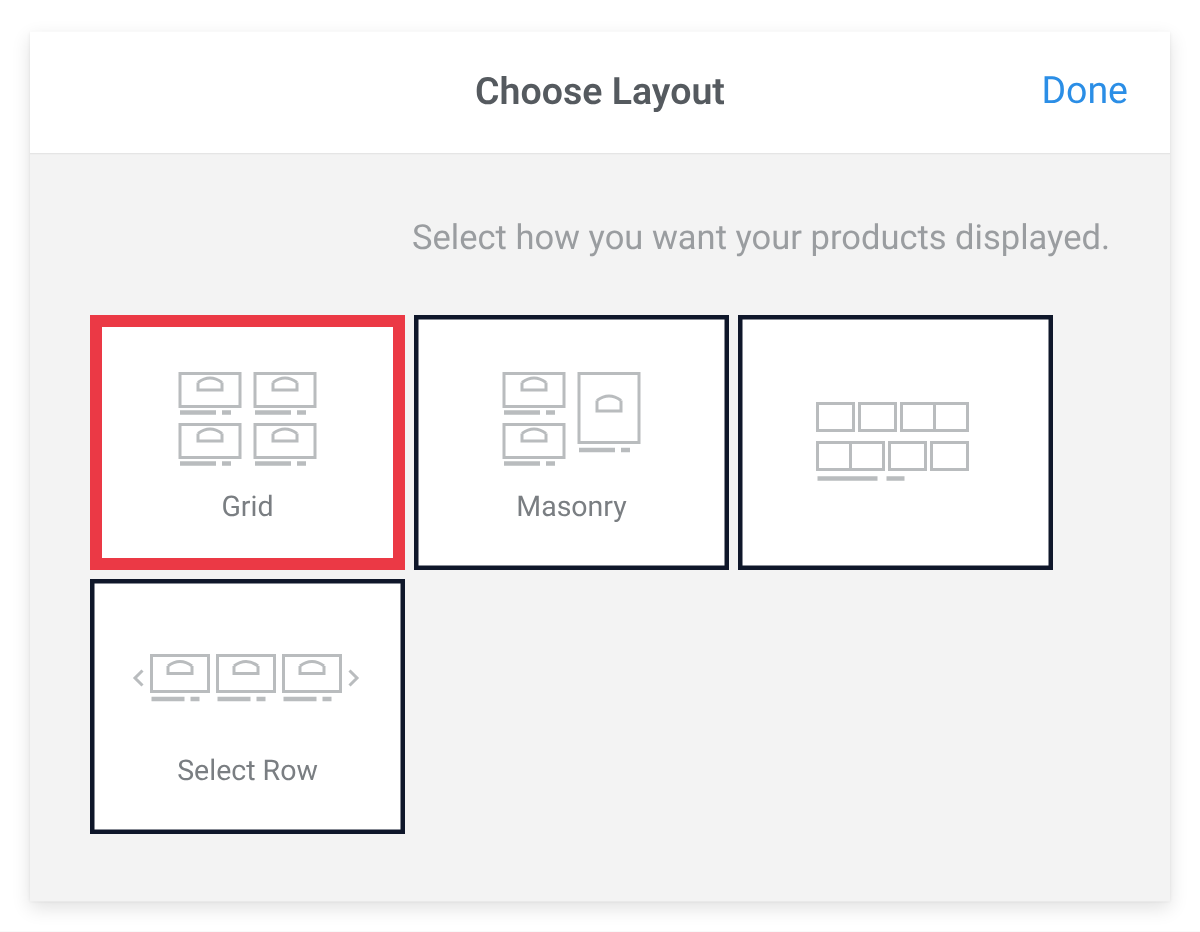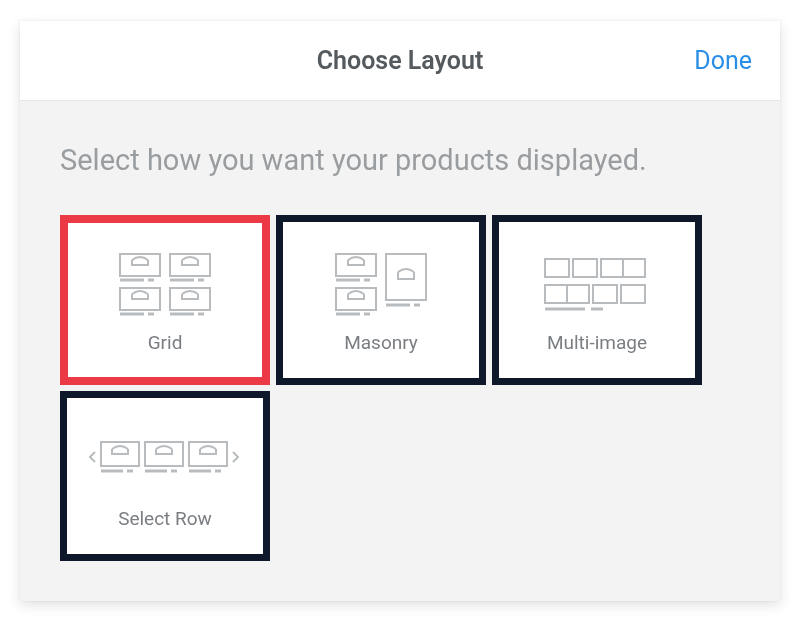--- a/index.html
+++ b/index.html
@@ -43,36 +43,36 @@
     font-size: 25px;
     font-weight: 400;
     color: #2b8ee6;
     cursor: pointer;
   }
   .content {
     flex: 1;
     padding: 42px 40px 40px 40px;
   }
   .subtitle {
-    text-align: left;
-    font-size: 29px;
+    text-align: right;
+    font-size: 23px;
     color: #9a9da0;
     margin-bottom: 38px;
     font-weight: 400;
   }
   .options {
     display: flex;
     flex-wrap: wrap;
     gap: 6px;
   }
   .option-card {
     width: 210px;
     height: 170px;
     background: #ffffff;
-    border: 7px solid #0f172a;
+    border: 3px solid #0f172a;
     display: flex;
     flex-direction: column;
     align-items: center;
     justify-content: center;
     cursor: pointer;
     position: relative;
   }
   .option-card.selected {
     border: 8px solid #eb3945;
   }
@@ -172,21 +172,20 @@
               <rect x="8" y="30" width="44" height="18"></rect>
               <line x1="30" y1="30" x2="30" y2="48"></line>
               <rect x="56" y="30" width="24" height="18"></rect>
               <rect x="84" y="30" width="24" height="18"></rect>
 
               <line x1="8" y1="54" x2="48" y2="54" stroke-width="3"></line>
               <line x1="54" y1="54" x2="66" y2="54" stroke-width="3"></line>
             </g>
           </svg>
         </div>
-        <div class="option-label">Multi-image</div>
       </div>
 
       <div class="option-card">
         <div class="option-icon">
           <svg width="160" height="50" viewBox="0 0 160 50">
             <g fill="none" stroke="#b9bcbe" stroke-width="2">
 
               <path d="M10 16 l-5 5 l5 5" stroke-width="2"></path>
 
               <rect x="16" y="6" width="38" height="24"></rect>

